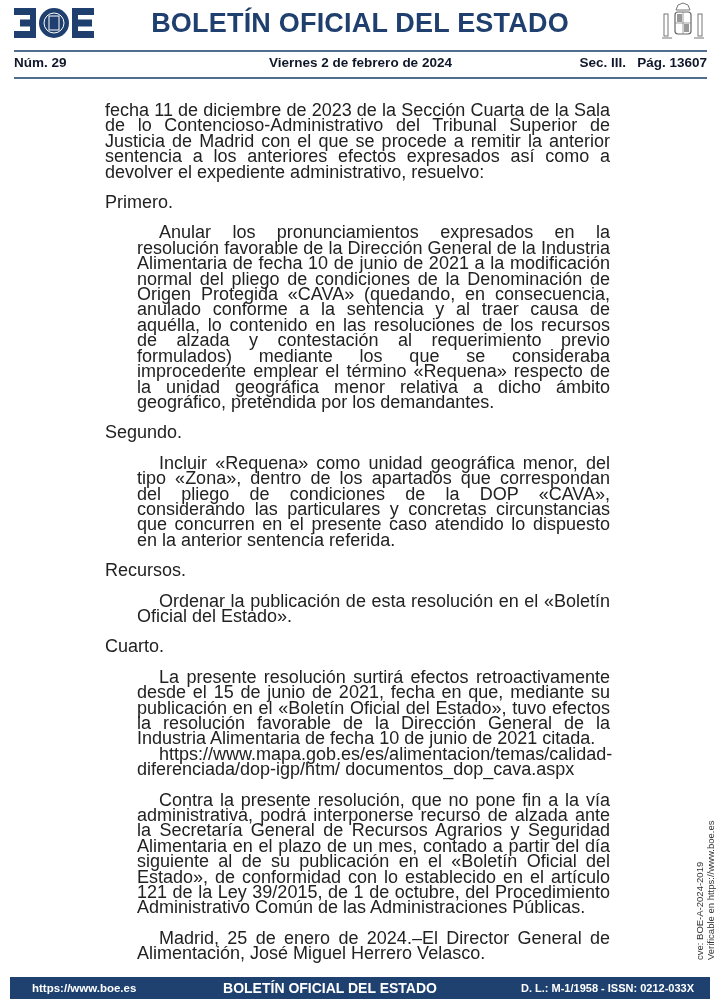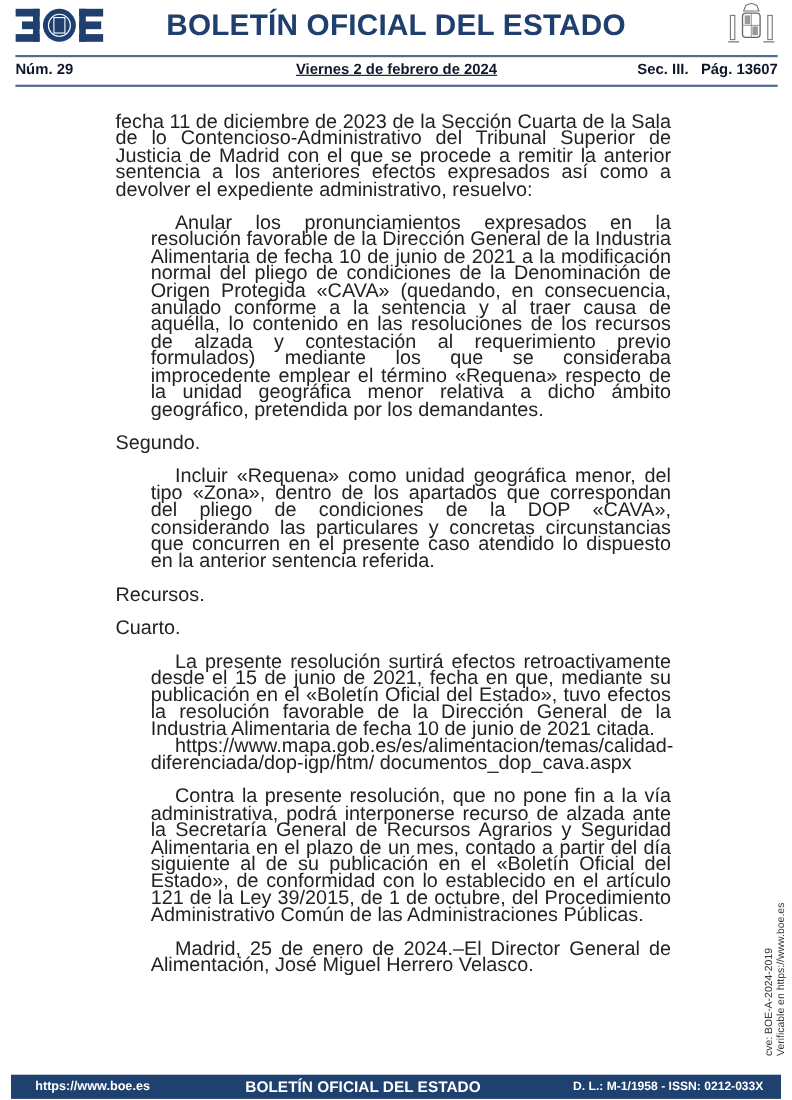--- a/index.html
+++ b/index.html
@@ -6,21 +6,21 @@
     body { width: 720px; height: 1000px; position: relative; overflow: hidden; font-family: "Liberation Sans", sans-serif; color: #1a1a1a; }
     .header { position: absolute; left: 0; top: 0; width: 720px; height: 50px; }
     .logo { position: absolute; left: 14px; top: 6px; width: 80px; height: 34px; }
     .title { position: absolute; left: 0; width: 720px; top: 8px; text-align: center; font-weight: bold; font-size: 27px; color: #1f3f6e; letter-spacing: 0.2px; }
     .coat { position: absolute; left: 660px; top: 2px; width: 46px; height: 44px; }
     .rule { position: absolute; left: 14px; width: 693px; height: 2px; background: #4f6d8f; }
     .rule.top { top: 50px; }
     .rule.bottom { top: 77px; }
     .subheader { position: absolute; left: 14px; width: 693px; top: 55px; height: 18px; font-size: 13.5px; font-weight: bold; color: #0f172a; }
     .subheader .num { position: absolute; left: 0; top: 0; }
-    .subheader .date { position: absolute; left: 0; width: 693px; text-align: center; top: 0; text-decoration: underline; }
+    .subheader .date { position: absolute; left: 0; width: 693px; text-align: center; top: 0; }
     .subheader .sec { position: absolute; right: 0; top: 0; }
     .body { position: absolute; left: 105px; top: 103px; width: 505px; font-size: 18px; line-height: 15.4px; color: #222; }
     .body p { margin: 0 0 15px 0; text-align: justify; }
     .body p.indent { text-indent: 22px; margin-left: 32px; }
     .body p.tight { margin-bottom: 0; }
     .body p.heading { margin-bottom: 15px; }
     .side { position: absolute; left: 694px; top: 960px; transform-origin: 0 0; transform: rotate(-90deg); font-size: 9.5px; line-height: 11px; color: #333; white-space: nowrap; }
     .footer { position: absolute; left: 10px; top: 977px; width: 700px; height: 22px; background: #1f4170; color: #ffffff; font-weight: bold; }
     .footer .url { position: absolute; left: 22px; top: 5px; font-size: 11.5px; text-align: right; }
     .footer .ftitle { position: absolute; left: 0; width: 640px; text-align: center; top: 3px; font-size: 14px; }
@@ -60,24 +60,26 @@
 <div class="rule top"></div>
 <div class="subheader">
   <span class="num">Núm. 29</span>
   <span class="date">Viernes 2 de febrero de 2024</span>
   <span class="sec" style="white-space:pre;">Sec. III.   Pág. 13607</span>
 </div>
 <div class="rule bottom"></div>
 
 <div class="body">
   <p>fecha 11 de diciembre de 2023 de la Sección Cuarta de la Sala de lo Contencioso-Administrativo del Tribunal Superior de Justicia de Madrid con el que se procede a remitir la anterior sentencia a los anteriores efectos expresados así como a devolver el expediente administrativo, resuelvo:</p>
+  <p class="heading">Primero.</p>
   <p class="indent">Anular los pronunciamientos expresados en la resolución favorable de la Dirección General de la Industria Alimentaria de fecha 10 de junio de 2021 a la modificación normal del pliego de condiciones de la Denominación de Origen Protegida «CAVA» (quedando, en consecuencia, anulado conforme a la sentencia y al traer causa de aquélla, lo contenido en las resoluciones de los recursos de alzada y contestación al requerimiento previo formulados) mediante los que se consideraba improcedente emplear el término «Requena» respecto de la unidad geográfica menor relativa a dicho ámbito geográfico, pretendida por los demandantes.</p>
   <p class="heading">Segundo.</p>
   <p class="indent">Incluir «Requena» como unidad geográfica menor, del tipo «Zona», dentro de los apartados que correspondan del pliego de condiciones de la DOP «CAVA», considerando las particulares y concretas circunstancias que concurren en el presente caso atendido lo dispuesto en la anterior sentencia referida.</p>
   <p class="heading">Recursos.</p>
+  <p class="indent">Ordenar la publicación de esta resolución en el «Boletín Oficial del Estado».</p>
   <p class="heading">Cuarto.</p>
   <p class="indent tight">La presente resolución surtirá efectos retroactivamente desde el 15 de junio de 2021, fecha en que, mediante su publicación en el «Boletín Oficial del Estado», tuvo efectos la resolución favorable de la Dirección General de la Industria Alimentaria de fecha 10 de junio de 2021 citada.</p>
   <p class="indent" style="text-align:left;">https://www.mapa.gob.es/es/alimentacion/temas/calidad-diferenciada/dop-igp/htm/ documentos_dop_cava.aspx</p>
   <p class="indent">Contra la presente resolución, que no pone fin a la vía administrativa, podrá interponerse recurso de alzada ante la Secretaría General de Recursos Agrarios y Seguridad Alimentaria en el plazo de un mes, contado a partir del día siguiente al de su publicación en el «Boletín Oficial del Estado», de conformidad con lo establecido en el artículo 121 de la Ley 39/2015, de 1 de octubre, del Procedimiento Administrativo Común de las Administraciones Públicas.</p>
   <p class="indent">Madrid, 25 de enero de 2024.–El Director General de Alimentación, José Miguel Herrero Velasco.</p>
 </div>
 
 <div class="side">
   <div>cve: BOE-A-2024-2019</div>
   <div>Verificable en https://www.boe.es</div>

